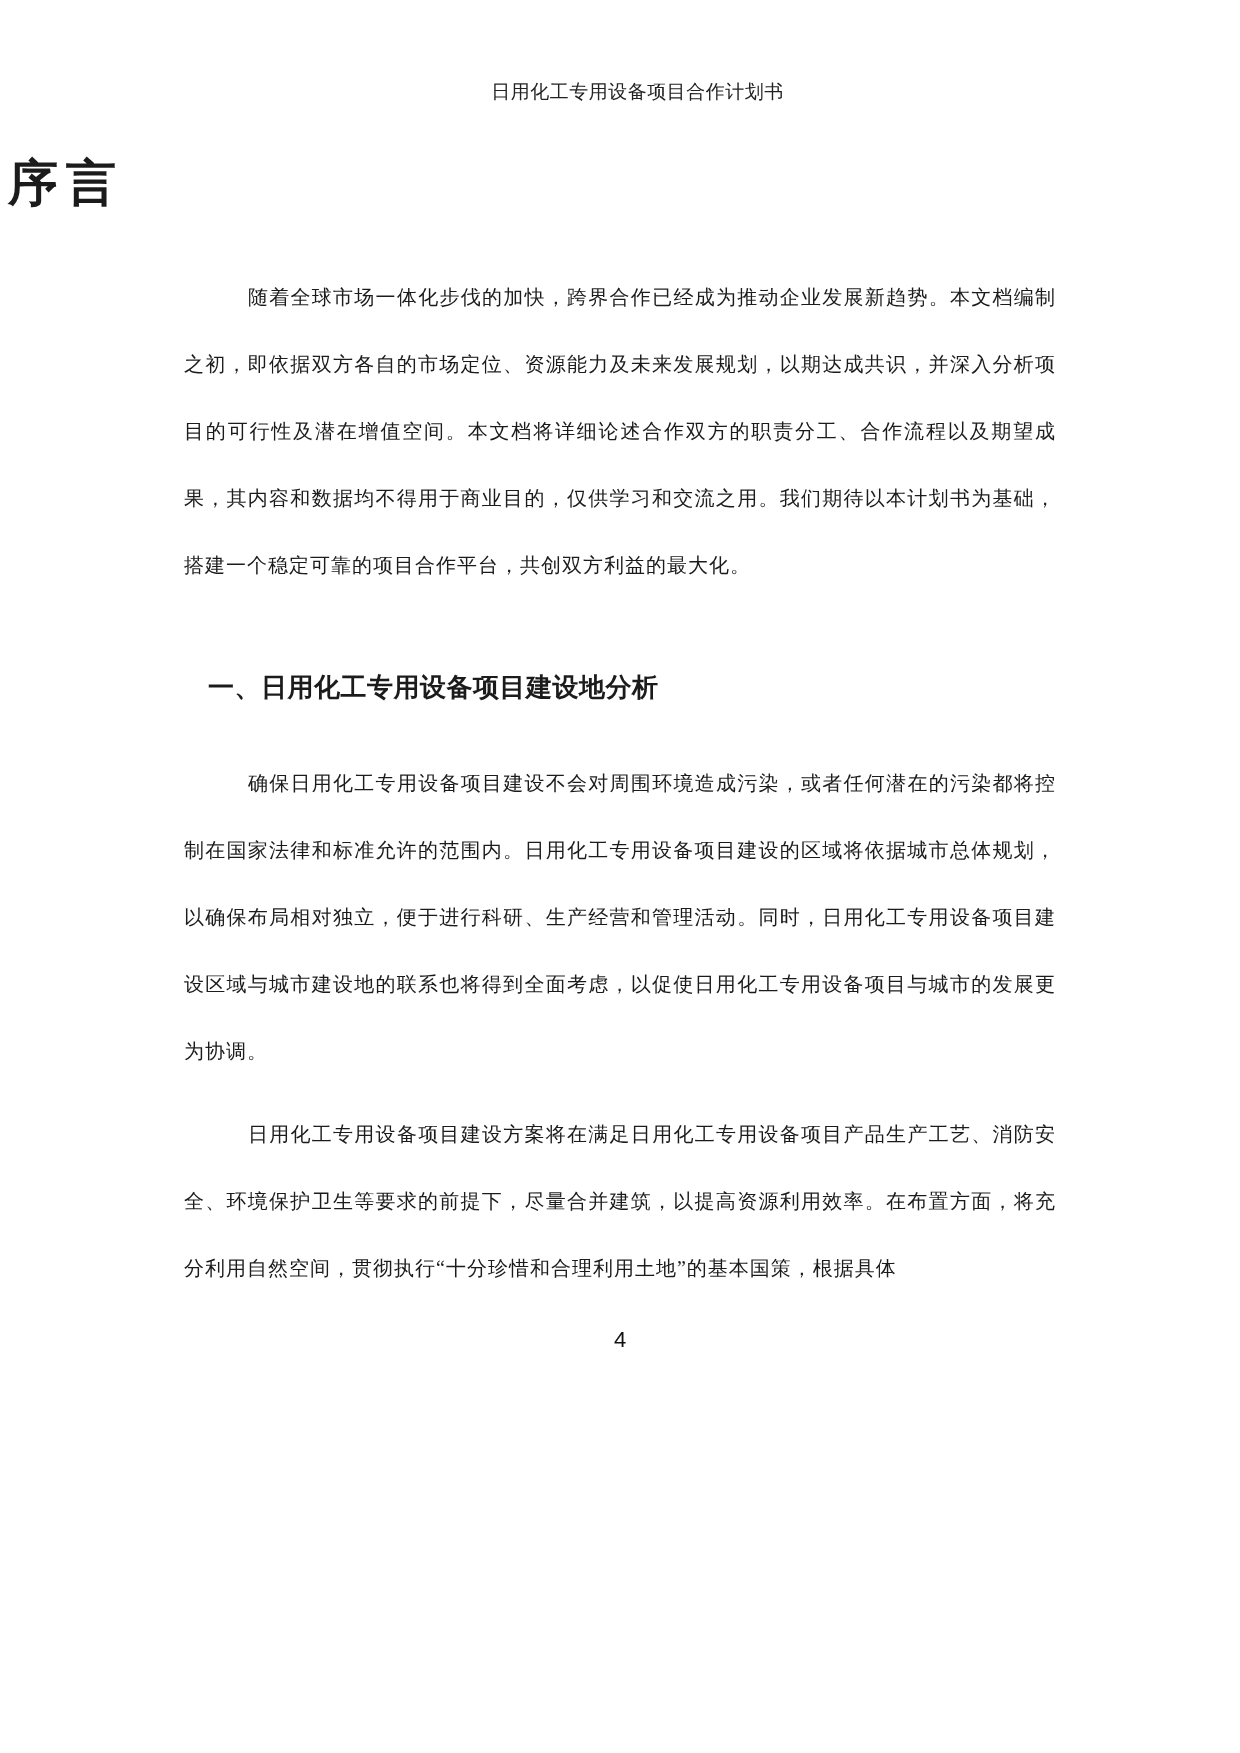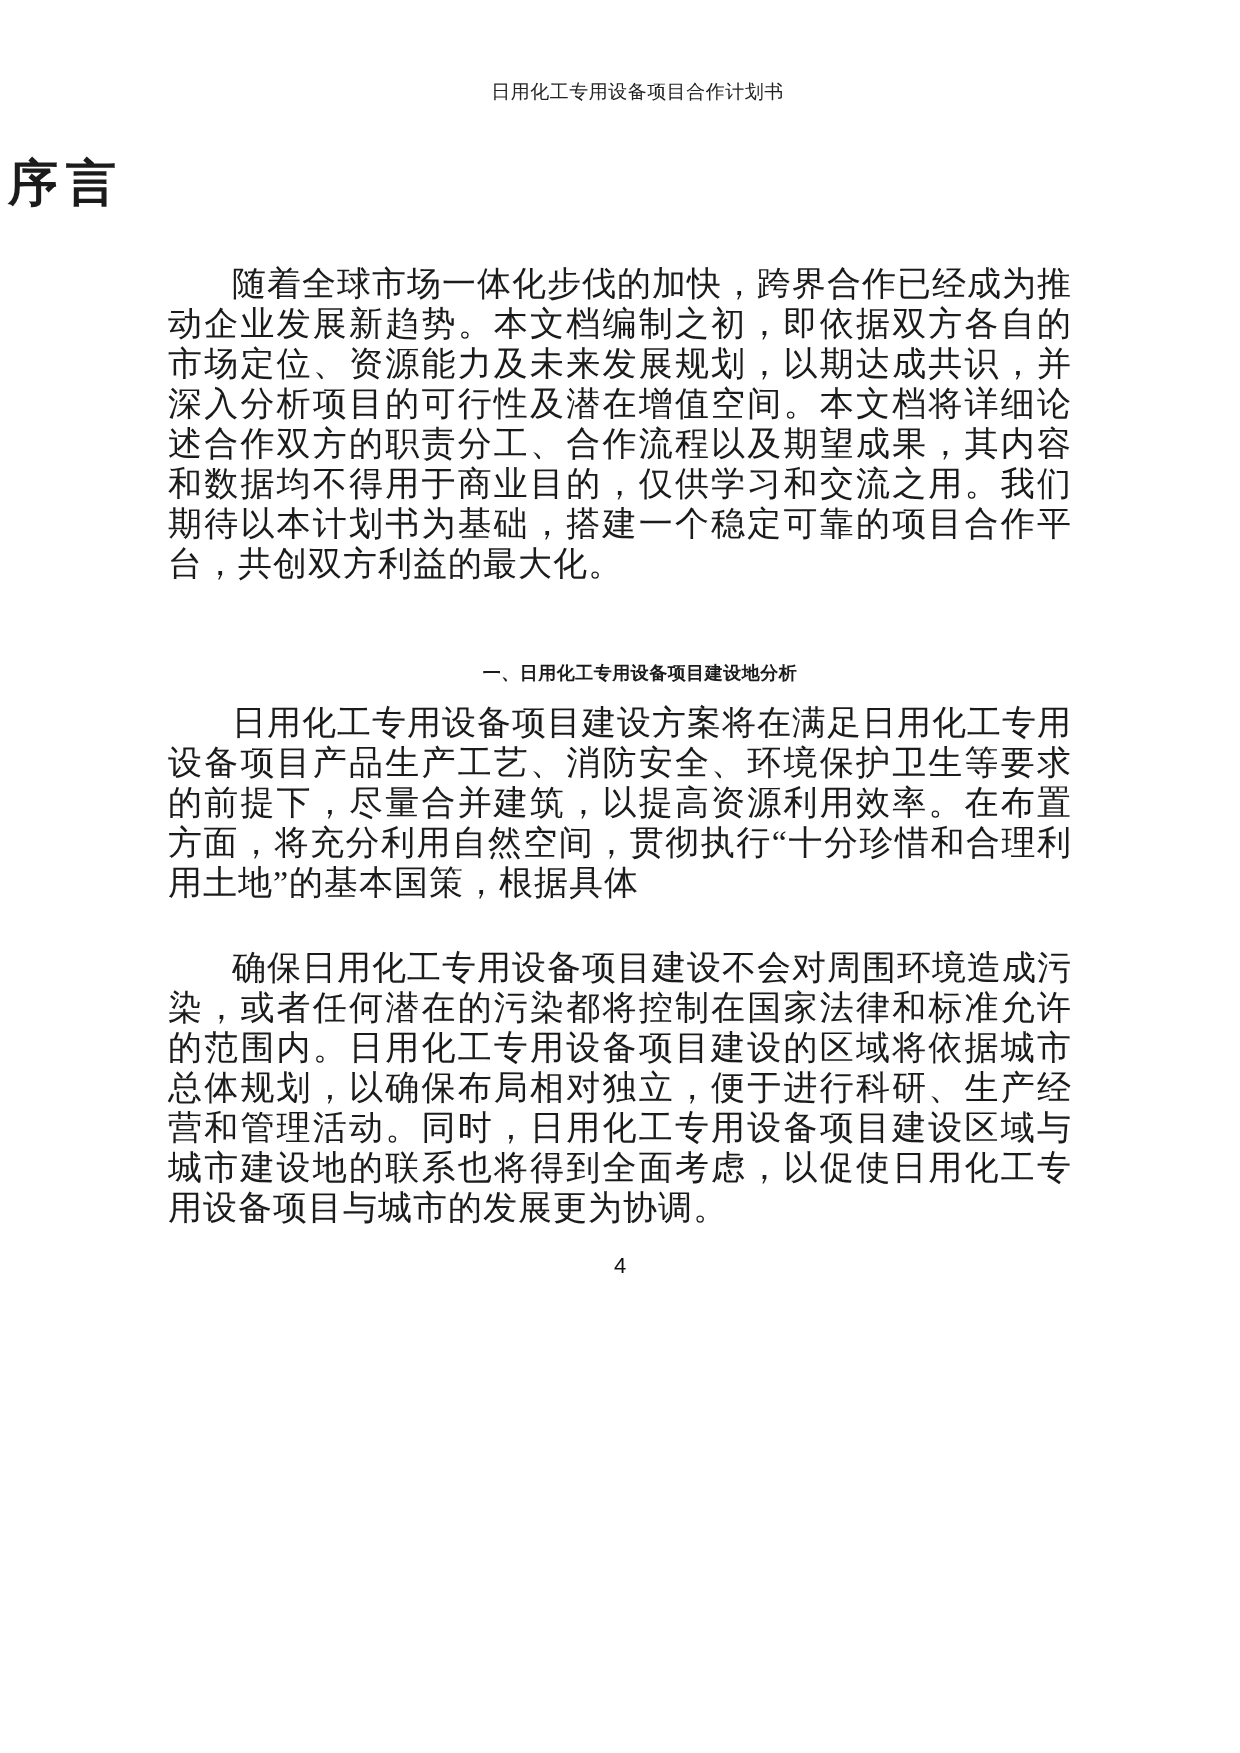--- a/index.html
+++ b/index.html
@@ -33,39 +33,38 @@
     font-weight: bold;
     line-height: 62px;
     letter-spacing: 8px;
     text-indent: 8px;
   }
   .content {
     width: 904px;
     margin: 0 auto;
   }
   .para {
-    font-size: 34px;
-    line-height: 40px;
+    font-size: 20px;
+    line-height: 67px;
     letter-spacing: 1px;
     text-align: justify;
     text-indent: 64px;
     word-break: break-all;
-    margin: 0;
+    margin: 16px;
   }
   .para-first {
     margin-top: 50px;
   }
   .section-heading {
     margin: 72px 0 0 0;
     padding-left: 40px;
-    font-size: 18px;
+    font-size: 26px;
     font-weight: bold;
     line-height: 34px;
     letter-spacing: 0.5px;
-    text-align: center;
   }
   .subsection-heading {
     margin: 70px 0 0 0;
     font-size: 32px;
     font-weight: bold;
     line-height: 44px;
     letter-spacing: 0.5px;
   }
   .para-body-1 {
     margin-top: 45px;
@@ -91,21 +90,21 @@
 
   <div class="doc-title">序言</div>
 
   <div class="content">
 
     <p class="para para-first">随着全球市场一体化步伐的加快，跨界合作已经成为推动企业发展新趋势。本文档编制之初，即依据双方各自的市场定位、资源能力及未来发展规划，以期达成共识，并深入分析项目的可行性及潜在增值空间。本文档将详细论述合作双方的职责分工、合作流程以及期望成果，其内容和数据均不得用于商业目的，仅供学习和交流之用。我们期待以本计划书为基础，搭建一个稳定可靠的项目合作平台，共创双方利益的最大化。</p>
 
     <h2 class="section-heading">一、日用化工专用设备项目建设地分析</h2>
 
 
+    <p class="para para-body-1">确保日用化工专用设备项目建设不会对周围环境造成污染，或者任何潜在的污染都将控制在国家法律和标准允许的范围内。日用化工专用设备项目建设的区域将依据城市总体规划，以确保布局相对独立，便于进行科研、生产经营和管理活动。同时，日用化工专用设备项目建设区域与城市建设地的联系也将得到全面考虑，以促使日用化工专用设备项目与城市的发展更为协调。</p>
+
     <p class="para para-body-2">日用化工专用设备项目建设方案将在满足日用化工专用设备项目产品生产工艺、消防安全、环境保护卫生等要求的前提下，尽量合并建筑，以提高资源利用效率。在布置方面，将充分利用自然空间，贯彻执行“十分珍惜和合理利用土地”的基本国策，根据具体</p>
-
-    <p class="para para-body-1">确保日用化工专用设备项目建设不会对周围环境造成污染，或者任何潜在的污染都将控制在国家法律和标准允许的范围内。日用化工专用设备项目建设的区域将依据城市总体规划，以确保布局相对独立，便于进行科研、生产经营和管理活动。同时，日用化工专用设备项目建设区域与城市建设地的联系也将得到全面考虑，以促使日用化工专用设备项目与城市的发展更为协调。</p>
 
   </div>
 
   <div class="page-number">4</div>
 
 </div>
 
 </body></html>

